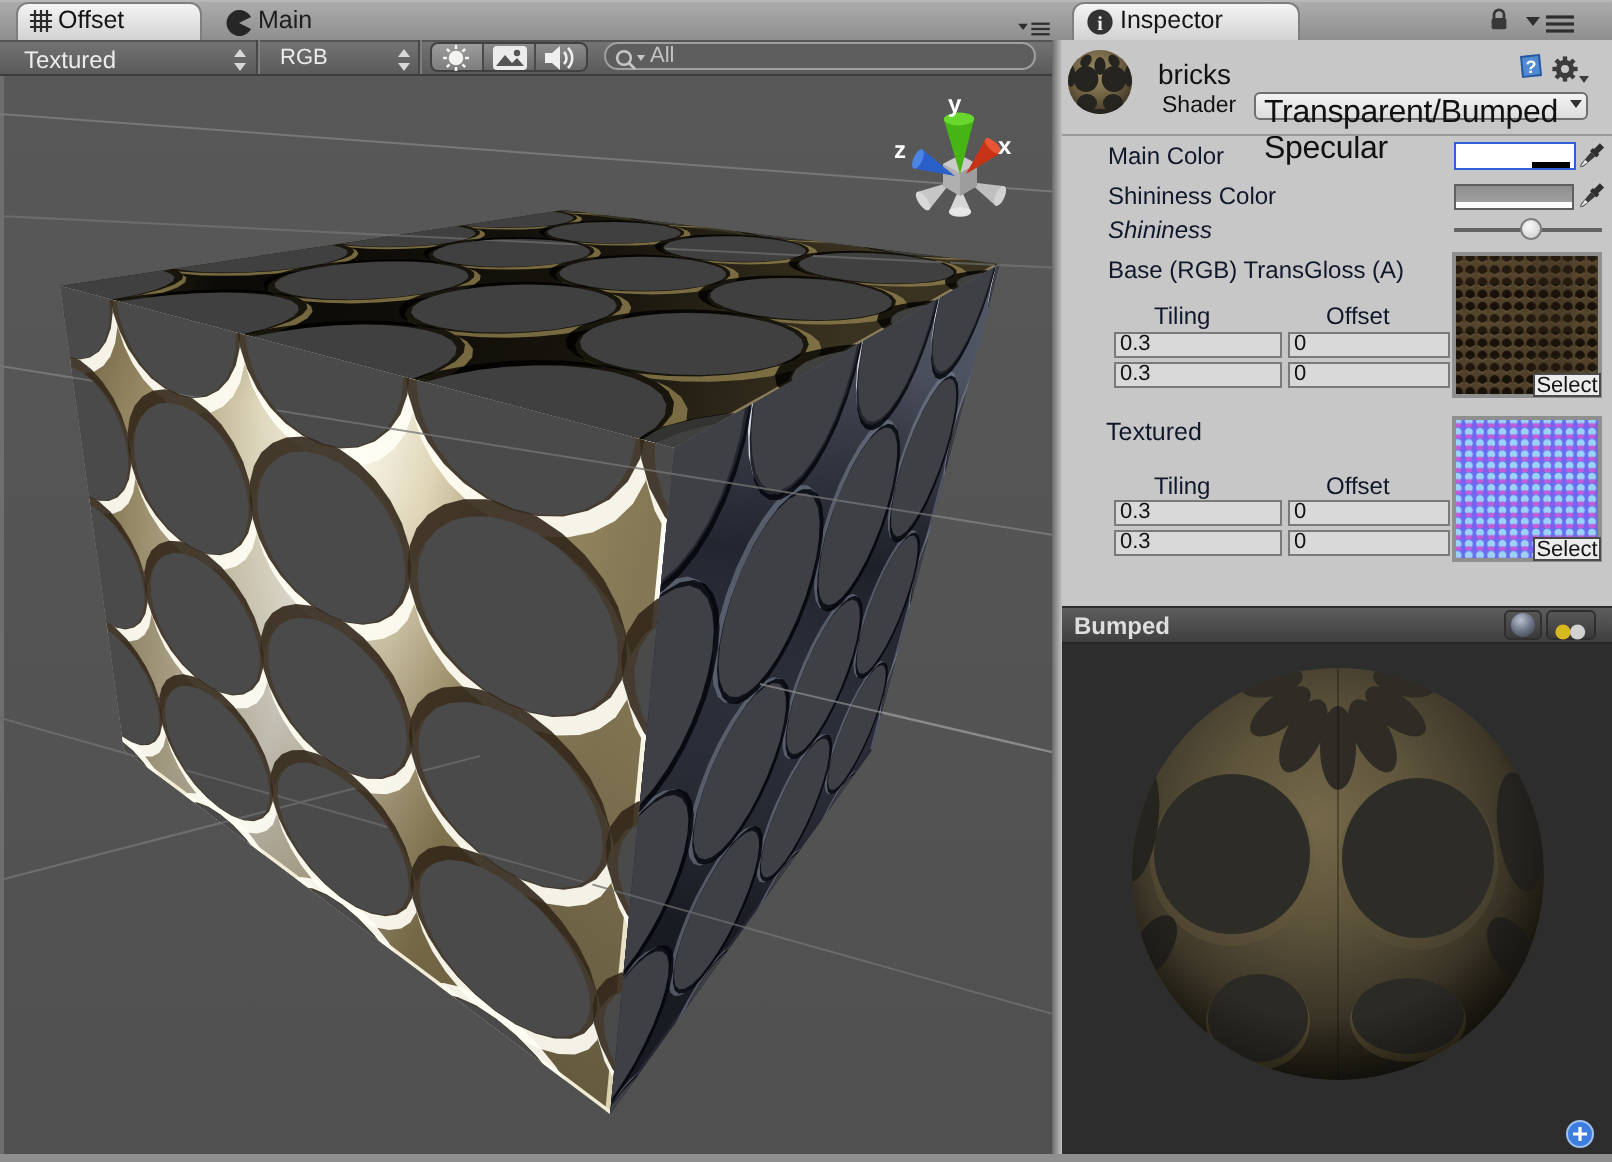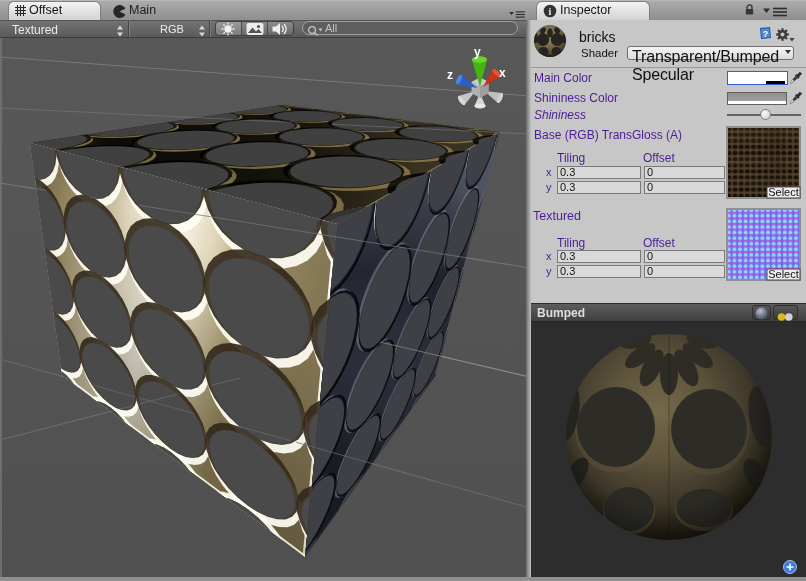--- a/index.html
+++ b/index.html
@@ -1,18 +1,18 @@
 <!DOCTYPE html>
 <html><head><meta charset="utf-8">
 <style>
 * { margin:0; padding:0; box-sizing:border-box; }
 body { width:806px; height:581px; position:relative; overflow:hidden;
   font-family:"Liberation Sans", sans-serif; background:#c6c6c6; }
 .abs { position:absolute; }
-.lbl { position:absolute; font-size:12px; color:#4c1d95; }
+.lbl { position:absolute; font-size:12px; color:#0f172a;margin-left:20px; }
 </style></head>
 <body>
 
 <div class="abs" style="left:0;top:0;width:806px;height:20px;background:linear-gradient(#acacac,#8e8e8e);border-top:1px solid #b8b8b8;"></div>
 <div class="abs" style="left:8px;top:1px;width:93px;height:19px;background:linear-gradient(#f4f4f4,#d2d2d2);border:1px solid #7f7f7f;border-bottom:none;border-radius:6px 6px 0 0;"></div>
 <svg width="13" height="13" viewBox="0 0 13 13" style="position:absolute;left:14px;top:4px">
 <g stroke="#2a2a2a" stroke-width="1.1">
 <path d="M1 3.5 H12 M1 6.5 H12 M1 9.5 H12"></path>
 <path d="M3.5 1 V12 M6.5 1 V12 M9.5 1 V12"></path>
 </g>
@@ -50,21 +50,21 @@
 </svg>
 
 <div class="abs" style="left:0;top:20px;width:531px;height:18px;background:linear-gradient(#737373,#5a5a5a);border-bottom:1px solid #3c3c3c;border-top:1px solid #555;"></div>
 <div class="abs" style="left:12px;top:23px;font-size:12px;color:#ececec;">Textured</div>
 <div class="abs" style="left:116px;top:23px;"><svg width="8" height="12" viewBox="0 0 8 12">
 <path d="M4 0.5 L7 4.5 L1 4.5 Z" fill="#d8d8d8"></path>
 <path d="M4 11.5 L7 7.5 L1 7.5 Z" fill="#d8d8d8"></path>
 </svg></div>
 <div class="abs" style="left:128px;top:20px;width:1px;height:17px;background:#474747;"></div>
 <div class="abs" style="left:129px;top:20px;width:1px;height:17px;background:#7e7e7e;"></div>
-<div class="abs" style="left:140px;top:23px;font-size:11px;color:#ececec;margin-left:20px;">RGB</div>
+<div class="abs" style="left:140px;top:23px;font-size:11px;color:#ececec;">RGB</div>
 <div class="abs" style="left:198px;top:23px;"><svg width="8" height="12" viewBox="0 0 8 12">
 <path d="M4 0.5 L7 4.5 L1 4.5 Z" fill="#d8d8d8"></path>
 <path d="M4 11.5 L7 7.5 L1 7.5 Z" fill="#d8d8d8"></path>
 </svg></div>
 <div class="abs" style="left:209px;top:20px;width:1px;height:17px;background:#474747;"></div>
 <div class="abs" style="left:210px;top:20px;width:1px;height:17px;background:#7e7e7e;"></div>
 <div class="abs" style="left:215px;top:21px;width:79px;height:15px;background:linear-gradient(#8c8c8c,#686868);border:1px solid #414141;border-radius:4px;"></div>
 <div class="abs" style="left:216px;top:22px;width:26px;height:13px;background:rgba(255,255,255,0.14);border-radius:3px 0 0 3px;"></div>
 <div class="abs" style="left:241px;top:22px;width:1px;height:13px;background:#4a4a4a;"></div>
 <div class="abs" style="left:267px;top:22px;width:1px;height:13px;background:#4a4a4a;"></div>

